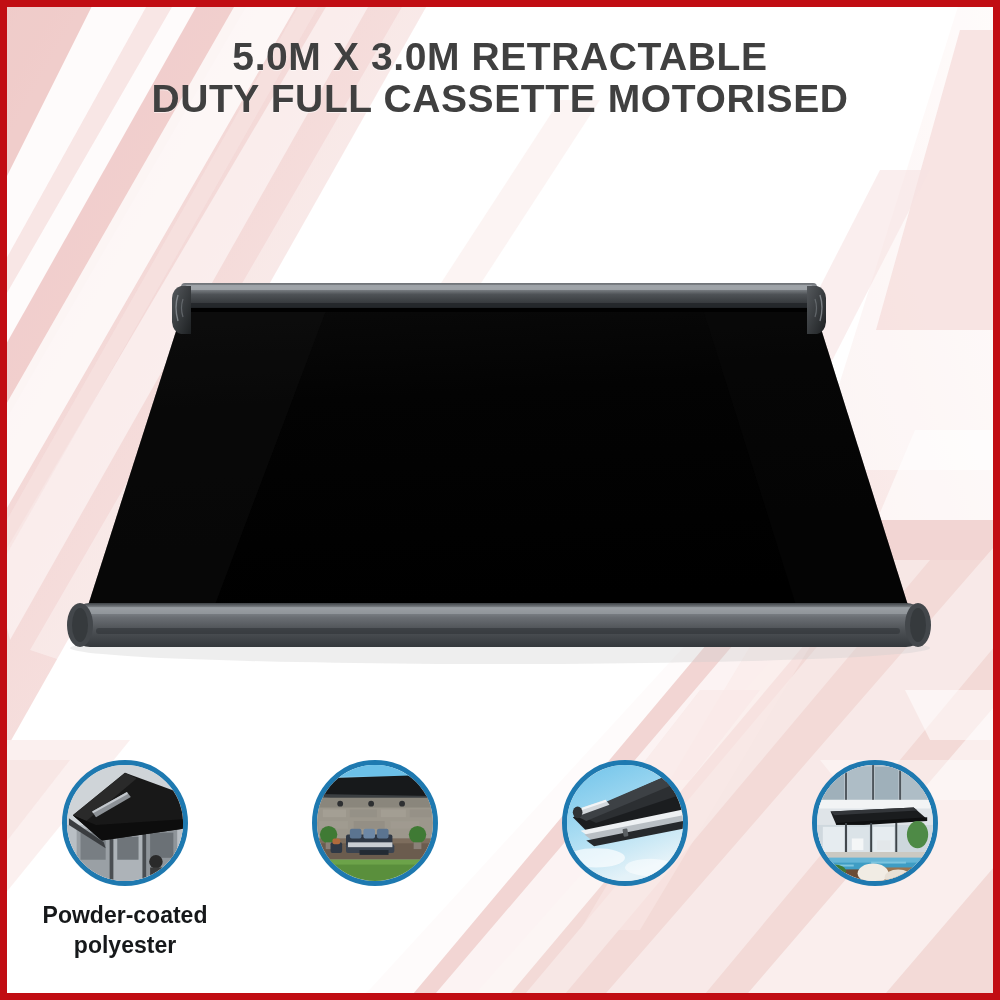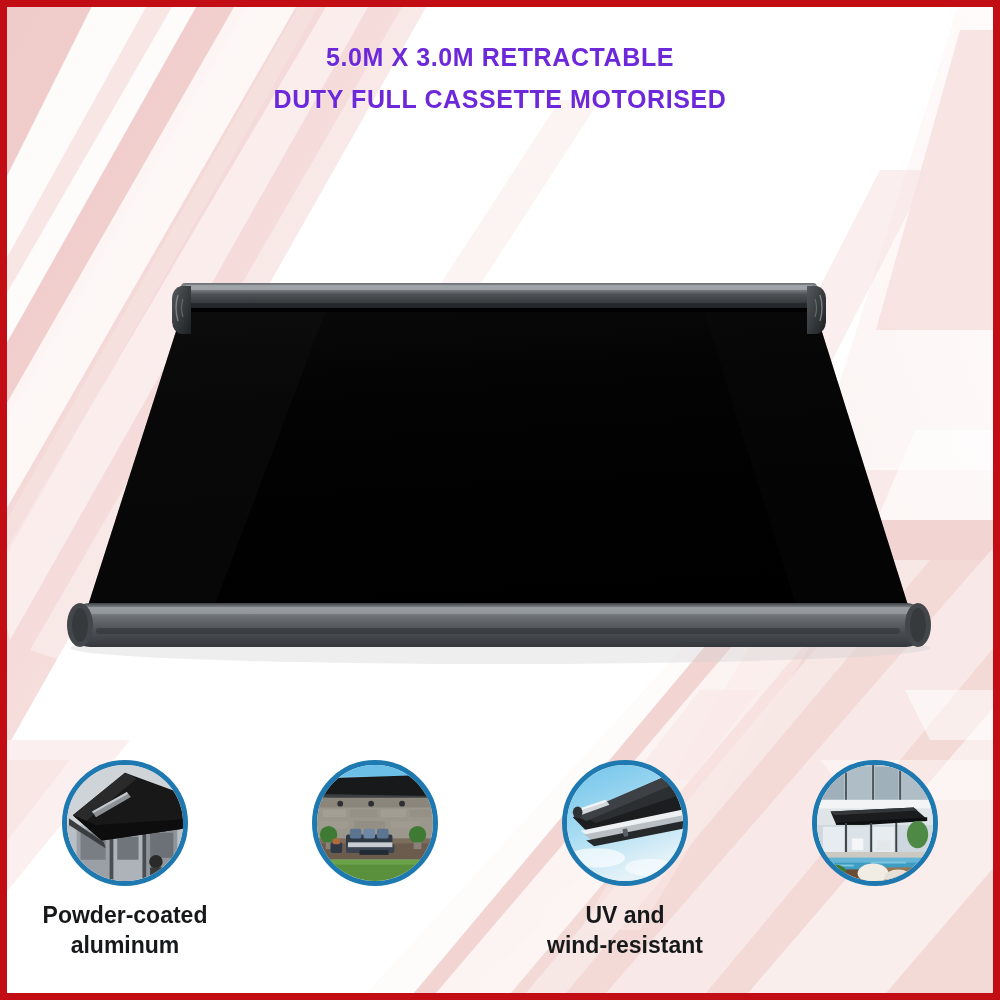--- a/index.html
+++ b/index.html
@@ -41,24 +41,24 @@
     left: 0;
     right: 0;
     top: 36px;
     text-align: center;
     z-index: 20;
   }
   .title-line {
     display: block;
     font-family: "Liberation Sans", sans-serif;
     font-weight: 700;
-    font-size: 25px;
+    font-size: 39px;
     line-height: 42px;
     letter-spacing: 0.6px;
-    color: #6d28d9;
+    color: #404040;
     text-transform: uppercase;
     text-shadow: 0 1px 0 rgba(255,255,255,0.55);
   }
 
   
   .product {
     position: absolute;
     left: 0;
     top: 0;
     width: 1000px;
@@ -257,21 +257,21 @@
           <polygon points="6,52 60,8 72,14 20,58" fill="#2a2a2a"></polygon>
           <polygon points="6,52 36,78 120,66 120,56 30,62" fill="#0d0d0d"></polygon>
 
           <polygon points="26,48 62,28 66,33 30,54" fill="#8c9196"></polygon>
           <polygon points="26,48 62,28 63,30 27,50" fill="#c3c8cd"></polygon>
 
           <polygon points="2,55 38,80 40,86 2,62" fill="#3a3d40"></polygon>
         </svg>
       </div>
       <div class="feature-label">Powder-coated
-aluminum</div>
+polyester</div>
     </div>
 
     <div class="feature">
       <div class="feature-circle">
         <svg viewBox="0 0 120 120" preserveAspectRatio="xMidYMid slice">
 
           <rect x="0" y="0" width="120" height="26" fill="#8fd0ef"></rect>
           <rect x="0" y="0" width="120" height="12" fill="#6cc0e8"></rect>
 
           <polygon points="0,14 120,10 120,34 0,32" fill="#17191b"></polygon>
@@ -342,22 +342,20 @@
 
           <polygon points="120,58 120,66 28,84 20,78" fill="#26292c"></polygon>
 
           <polygon points="10,46 40,36 44,41 14,52" fill="#d3d8dc"></polygon>
           <polygon points="10,46 40,36 41,38 11,48" fill="#f2f5f7"></polygon>
           <ellipse cx="11" cy="49" rx="5" ry="6" fill="#2f3235"></ellipse>
 
           <rect x="58" y="66" width="5" height="8" rx="1" fill="#5b6064" transform="rotate(-10 60 70)"></rect>
         </svg>
       </div>
-      <div class="feature-label">UV and
-wind-resistant</div>
     </div>
 
     <div class="feature">
       <div class="feature-circle">
         <svg viewBox="0 0 120 120" preserveAspectRatio="xMidYMid slice">
           <rect x="0" y="0" width="120" height="120" fill="#dfe4e8"></rect>
 
           <rect x="0" y="0" width="120" height="38" fill="#b8c4cc"></rect>
           <rect x="4" y="2" width="24" height="34" fill="#9fb0ba"></rect>
           <rect x="32" y="2" width="24" height="34" fill="#aebdc6"></rect>

